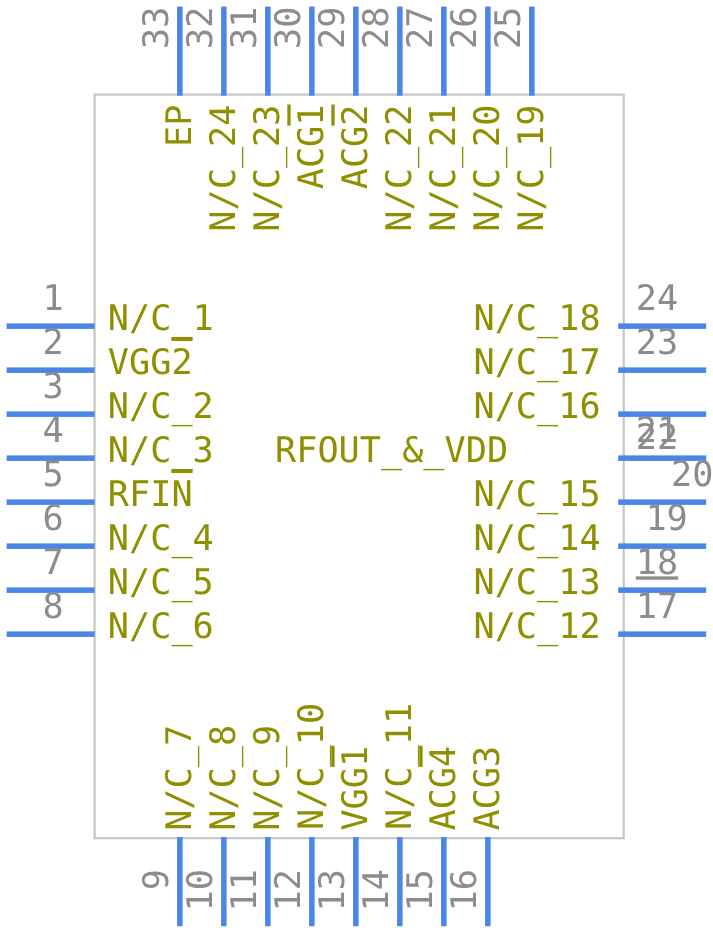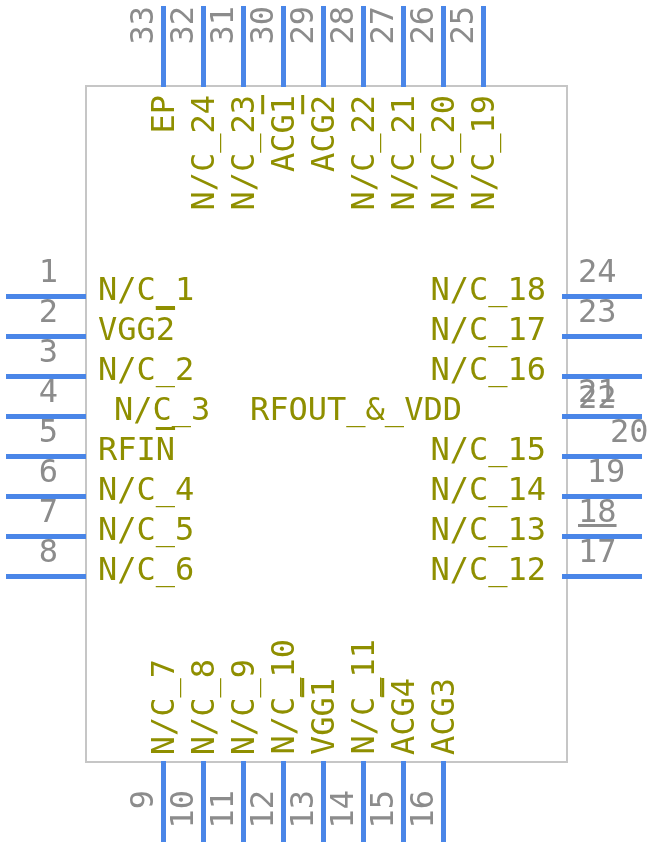--- a/index.html
+++ b/index.html
@@ -62,21 +62,21 @@
       <div class="num" style="left: 16px; top: 254px; width: 42px; text-align: right;">1</div>
       <div class="nm" style="left: 98px; top: 272px;">N/C_1</div>
       <div class="pin-line" style="left: 6px; top: 334px; width: 80px; height: 5px;"></div>
       <div class="num" style="left: 16px; top: 294px; width: 42px; text-align: right;">2</div>
       <div class="nm" style="left: 98px; top: 312px;"><span>VGG</span><span class="ov">2</span></div>
       <div class="pin-line" style="left: 6px; top: 374px; width: 80px; height: 5px;"></div>
       <div class="num" style="left: 16px; top: 334px; width: 42px; text-align: right;">3</div>
       <div class="nm" style="left: 98px; top: 352px;">N/C_2</div>
       <div class="pin-line" style="left: 6px; top: 414px; width: 80px; height: 5px;"></div>
       <div class="num" style="left: 16px; top: 374px; width: 42px; text-align: right;">4</div>
-      <div class="nm" style="left: 114px; top: 392px; text-align: center;">N/C_3</div>
+      <div class="nm" style="left: 98px; top: 392px; text-align: center;">N/C_3</div>
       <div class="pin-line" style="left: 6px; top: 454px; width: 80px; height: 5px;"></div>
       <div class="num" style="left: 16px; top: 414px; width: 42px; text-align: right;">5</div>
       <div class="nm" style="left: 98px; top: 432px;"><span>RFI</span><span class="ov">N</span></div>
       <div class="pin-line" style="left: 6px; top: 494px; width: 80px; height: 5px;"></div>
       <div class="num" style="left: 16px; top: 454px; width: 42px; text-align: right;">6</div>
       <div class="nm" style="left: 98px; top: 472px;">N/C_4</div>
       <div class="pin-line" style="left: 6px; top: 534px; width: 80px; height: 5px;"></div>
       <div class="num" style="left: 16px; top: 494px; width: 42px; text-align: right;">7</div>
       <div class="nm" style="left: 98px; top: 512px;">N/C_5</div>
       <div class="pin-line" style="left: 6px; top: 574px; width: 80px; height: 5px;"></div>

